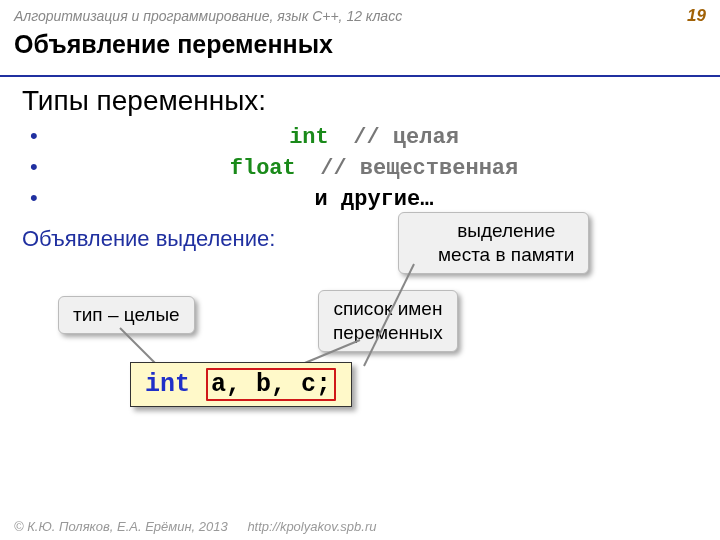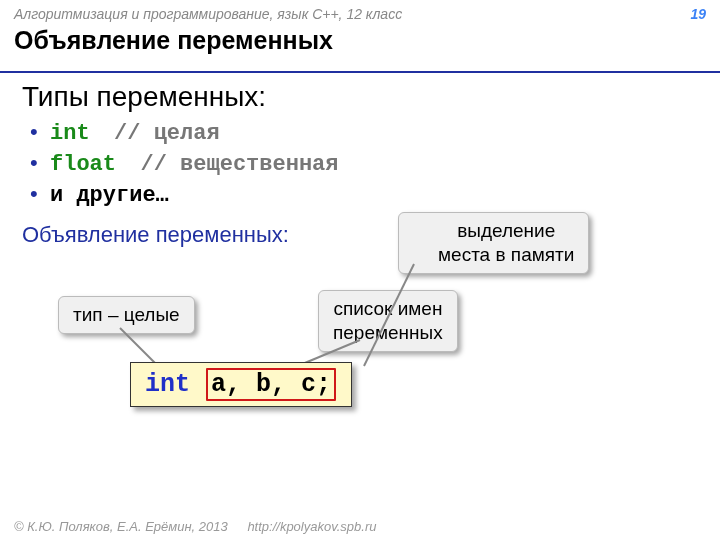--- a/index.html
+++ b/index.html
@@ -15,22 +15,22 @@
     display: flex;
     justify-content: space-between;
     align-items: center;
     padding: 6px 14px 2px 14px;
     font-style: italic;
     color: #888;
     font-size: 14px;
   }
   .page-num {
     font-weight: bold;
-    color: #3b82f6;
-    font-size: 14px;
+    color: #a16207;
+    font-size: 17px;
     text-align: center;
   }
   .title {
     font-size: 25px;
     font-weight: bold;
     color: #000;
     padding: 2px 14px 16px 14px;
     border-bottom: 2px solid #2030a0;
   }
   .content {
@@ -42,20 +42,21 @@
     margin-bottom: 6px;
   }
   .bullet-list {
     list-style: none;
     padding-left: 28px;
   }
   .bullet-list li {
     font-size: 22px;
     margin-bottom: 4px;
     position: relative;
+    text-align: center;
   }
   .bullet-list li::before {
     content: "•";
     color: #2030a0;
     position: absolute;
     left: -20px;
     font-size: 22px;
   }
   .mono { font-family: "Courier New", monospace; font-weight: bold; }
   .kw-int { color: #1a8a1a; }
@@ -135,21 +136,21 @@
       <span class="mono comment">// целая</span>
     </li>
     <li>
       <span class="mono kw-float">float</span>&nbsp;&nbsp;&nbsp;
       <span class="mono comment">// вещественная</span>
     </li>
     <li>
       <span class="mono">и другие…</span>
     </li>
   </ul>
-  <div class="subtitle2">Объявление переменных:</div>
+  <div class="subtitle2">Объявление выделение:</div>
 </div>
 
 <div class="callout callout-mem">
   <span style="white-space:pre-line;">выделение
 места в памяти</span>
 </div>
 <div class="callout callout-type">
   <span>тип – целые</span>
 </div>
 <div class="callout callout-names">

